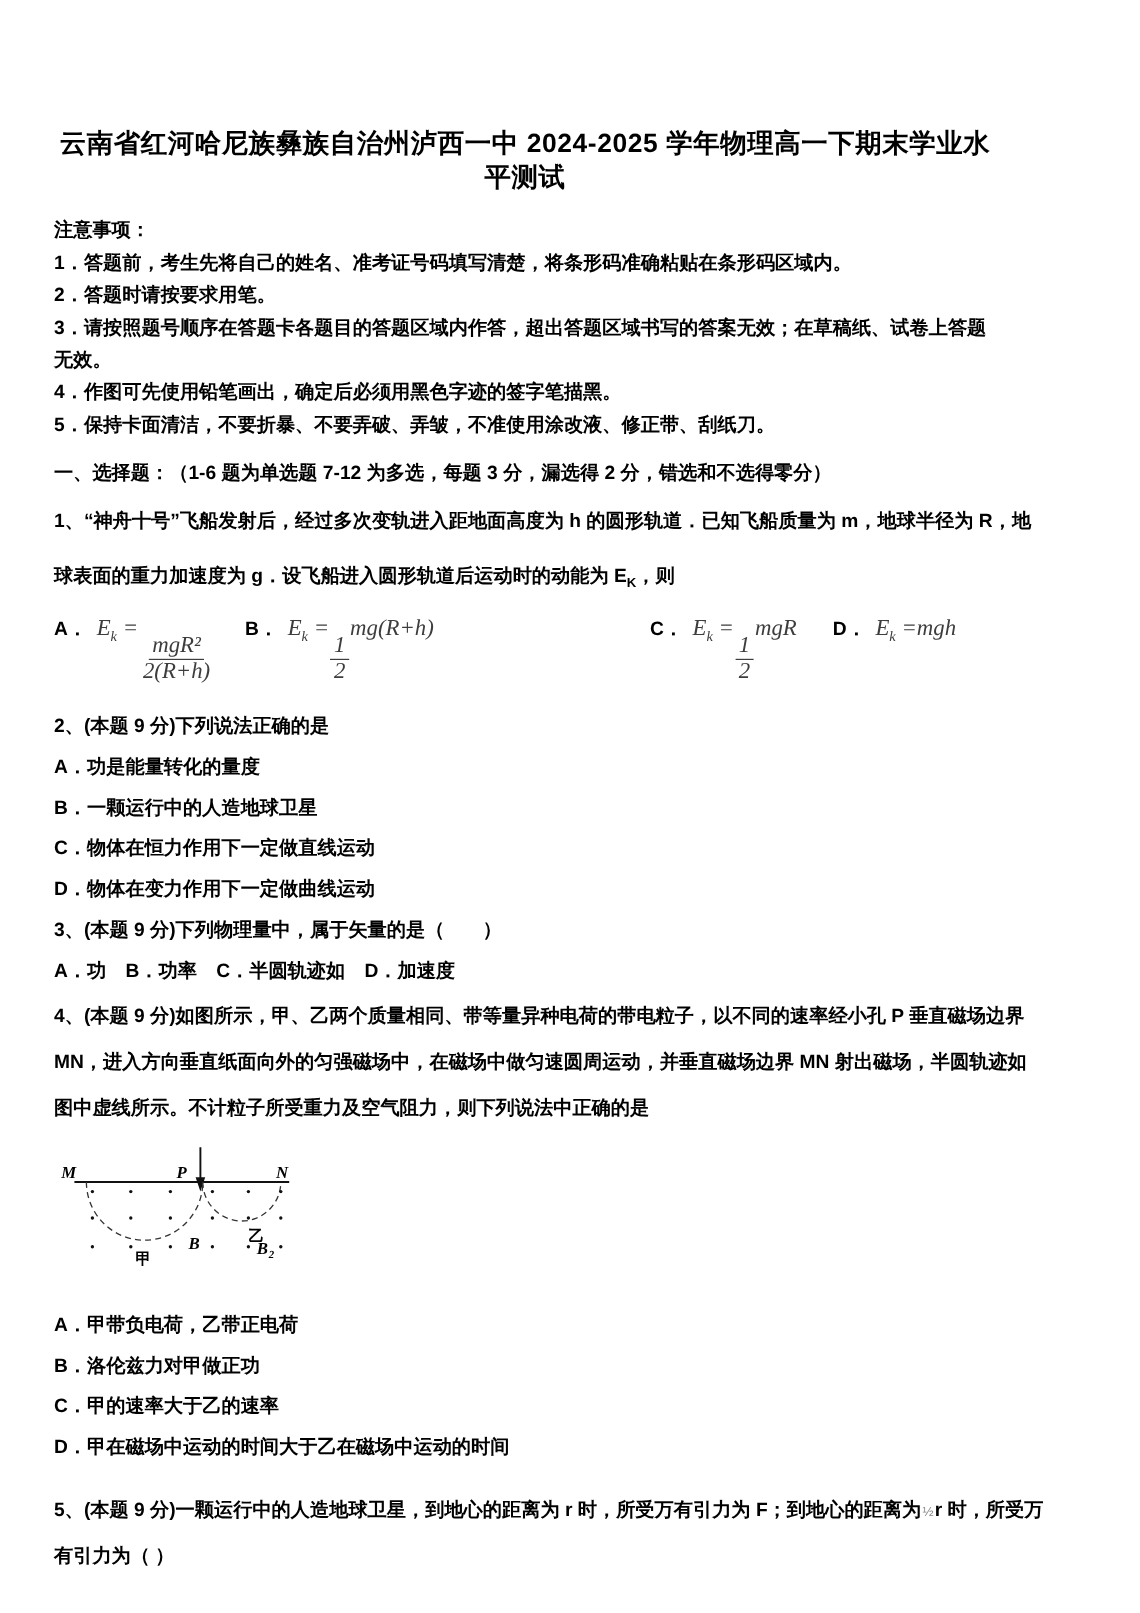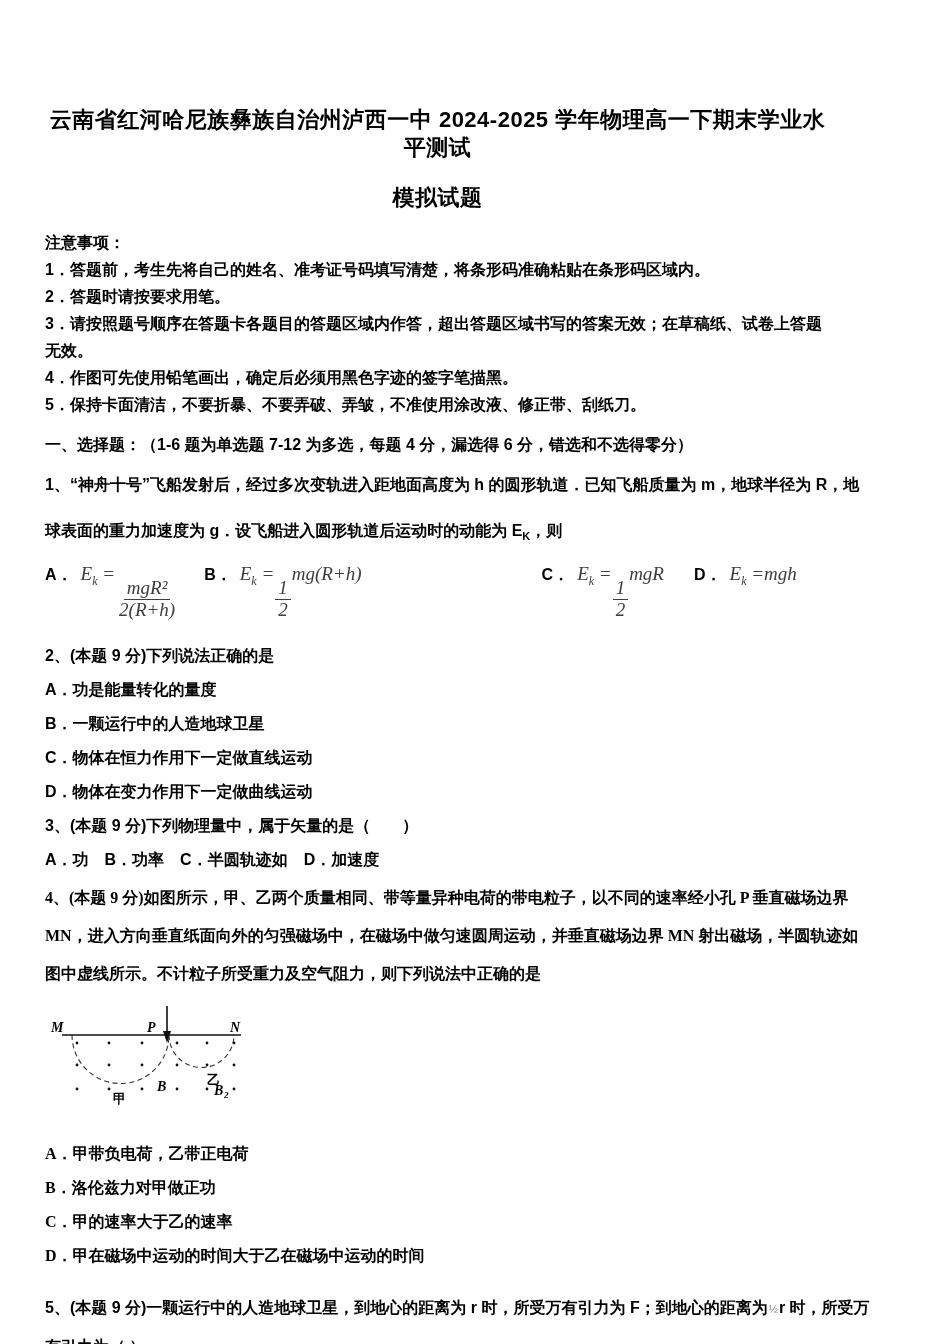--- a/index.html
+++ b/index.html
@@ -20,48 +20,47 @@
   .math{font-family:"Liberation Serif",serif;font-style:italic;font-size:19px;
         color:#3d3d3d;font-weight:500;margin-left:8px;white-space:nowrap;}
   .math sub{font-size:12px;}
   .frac{display:inline-flex;flex-direction:column;align-items:center;
         vertical-align:-0.75em;line-height:1.08;margin:0 1px;}
   .frac .num{border-bottom:1.4px solid #3d3d3d;padding:0 3px;}
   .frac .den{padding:0 3px;}
   .mB{margin-left:25px;} .mC{margin-left:180px;} .mD{margin-left:30px;}
   .q2-block{margin-top:16px;}
   .q2-block .qline{line-height:34px;}
-  .q4-block .qline{line-height:38px;font-family:Liberation Serif, serif;}
+  .q4-block .qline{line-height:38px;}
   .q4-block{margin-top:2px;}
   .diagram{margin:10px 0 0 2px;}
   .q4-opts{margin-top:24px;}
   .q4-opts .qline{line-height:34px;}
   .q5-block{margin-top:16px;}
   .q5-block .qline{line-height:38px;}
   .tiny-frac{font-size:11px;color:#8a8a8a;font-weight:400;margin:0 1px;}
   .svg-serif{font-family:"Liberation Serif",serif;font-style:italic;font-weight:700;font-size:14px;}
   .svg-sub{font-family:"Liberation Serif",serif;font-style:italic;font-weight:700;font-size:9px;}
   .svg-cjk{font-family:"Liberation Sans",sans-serif;font-weight:700;font-size:13px;}
 </style>
 </head>
 <body>
 
 <div class="page">
 
   <div class="title">云南省红河哈尼族彝族自治州泸西一中 2024-2025 学年物理高一下期末学业水平测试</div>
-  <div class="title title2">模拟试题</div>
 
   <div class="notice-heading">注意事项：</div>
   <div class="notice-item">1．答题前，考生先将自己的姓名、准考证号码填写清楚，将条形码准确粘贴在条形码区域内。</div>
   <div class="notice-item">2．答题时请按要求用笔。</div>
   <div class="notice-item">3．请按照题号顺序在答题卡各题目的答题区域内作答，超出答题区域书写的答案无效；在草稿纸、试卷上答题无效。</div>
   <div class="notice-item">4．作图可先使用铅笔画出，确定后必须用黑色字迹的签字笔描黑。</div>
   <div class="notice-item">5．保持卡面清洁，不要折暴、不要弄破、弄皱，不准使用涂改液、修正带、刮纸刀。</div>
 
-  <div class="s-heading">一、选择题：（1-6 题为单选题 7-12 为多选，每题 4 分，漏选得 6 分，错选和不选得零分）</div>
+  <div class="s-heading">一、选择题：（1-6 题为单选题 7-12 为多选，每题 3 分，漏选得 2 分，错选和不选得零分）</div>
 
   <div class="q1">
     <div class="qline">1、“神舟十号”飞船发射后，经过多次变轨进入距地面高度为 h 的圆形轨道．已知飞船质量为 m，地球半径为 R，地</div>
     <div class="qline"><span>球表面的重力加速度为 g．设飞船进入圆形轨道后运动时的动能为 E</span><sub class="ek">K</sub><span>，则</span></div>
   </div>
 
   <div class="formula-row">
     <span>
       <span class="opt-label">A．</span><span class="math"><span>E</span><sub>k</sub> <span>=</span><span class="frac">
             <span class="num">mgR²</span>

